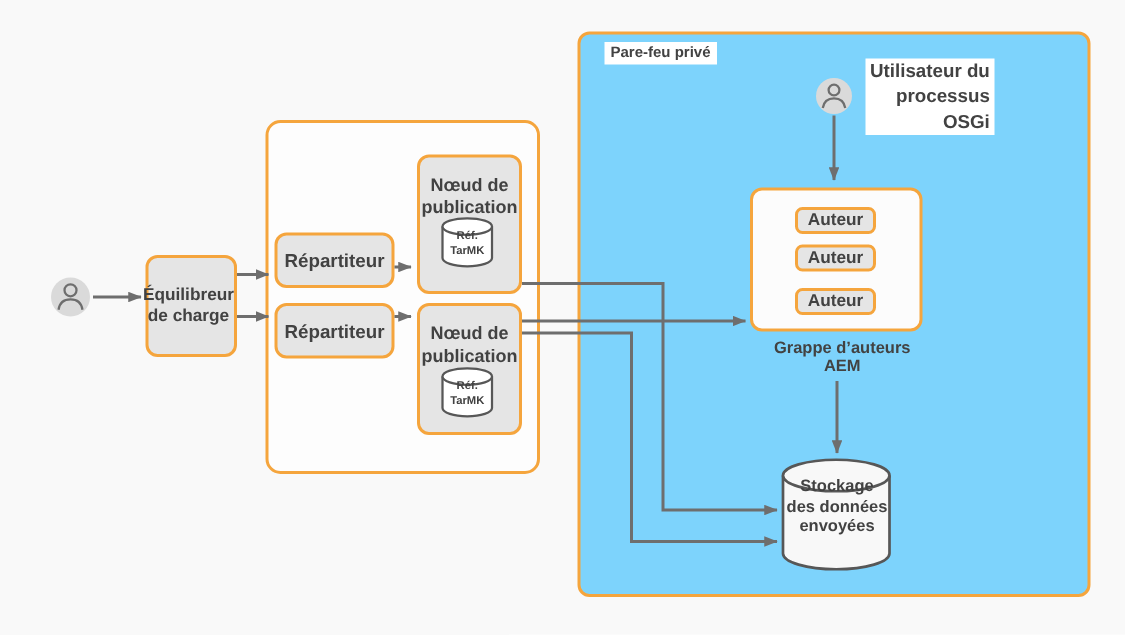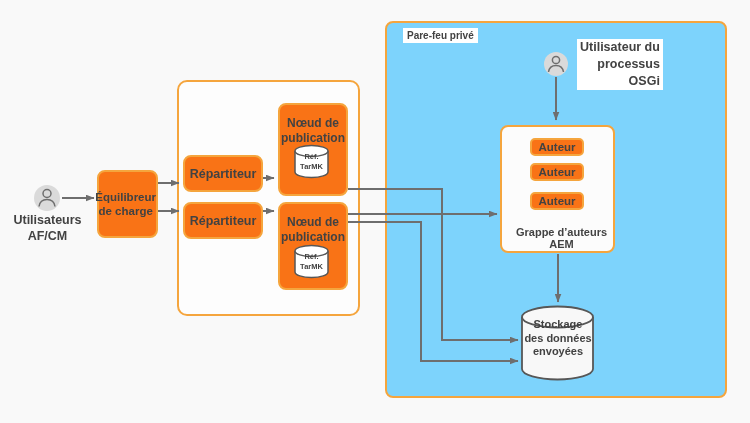--- a/index.html
+++ b/index.html
@@ -4,21 +4,21 @@
 <style>
   html,body { margin:0; padding:0; }
   .stage {
     position:relative; width:750px; height:423px;
     background:#f9f9f9; overflow:hidden;
     font-family:"Liberation Sans","DejaVu Sans",sans-serif;
     color:#424242;
   }
   .box {
     position:absolute; box-sizing:border-box;
-    border:2px solid #F5A53D; border-radius:8px; background:#f97316;
+    border:2px solid #F5A53D; border-radius:8px; background:#e5e5e5;
     display:flex; align-items:center; justify-content:center;
     text-align:center; font-weight:bold; white-space:pre-line;
   }
   .lbl {
     position:absolute; font-weight:bold; white-space:pre-line;
     text-align:center; color:#424242;
   }
   .svg-layer { position:absolute; left:0; top:0; pointer-events:none; }
 </style>
 </head>
@@ -46,35 +46,33 @@
 
   <div class="box" style="left:278px; top:103px; width:70px; height:93px; font-size:12px; line-height:14.5px; align-items:flex-start; padding-top:11px;">
     <span>Nœud de
 publication</span>
   </div>
   <div class="box" style="left:278px; top:202px; width:70px; height:88px; font-size:12px; line-height:14.5px; align-items:flex-start; padding-top:11px;">
     <span>Nœud de
 publication</span>
   </div>
 
-  <div class="box" style="left:500px; top:125px; width:115px; height:128px; background:#fcfcfc;">
+  <div class="box" style="left:500px; top:125px; width:115px; height:96px; background:#fcfcfc;">
     <div class="box" style="left:28px; top:11px; width:54px; height:18px; border-radius:5px; font-size:11.5px;">
       <span>Auteur</span>
     </div>
     <div class="box" style="left:28px; top:36px; width:54px; height:18px; border-radius:5px; font-size:11.5px;">
       <span>Auteur</span>
     </div>
     <div class="box" style="left:28px; top:65px; width:54px; height:18px; border-radius:5px; font-size:11.5px;">
       <span>Auteur</span>
     </div>
     <span class="lbl" style="left:4px; top:99px; width:100%; font-size:11px;">Grappe d’auteurs AEM</span>
   </div>
 
-  <span class="lbl" style="left:0; top:212px; width:95px; font-size:12.5px; line-height:16px;">Utilisateurs
-AF/CM</span>
 
   <span class="lbl" style="left:577px; top:39px; font-size:12.5px; line-height:17px; text-align:right; background:#ffffff; padding:0 3px;">Utilisateur du
 processus
 OSGi</span>
 
   <svg class="svg-layer" width="750" height="423" viewBox="0 0 750 423">
     <defs>
       <marker id="arr" markerUnits="userSpaceOnUse" markerWidth="9" markerHeight="7" refX="8.5" refY="3.5" orient="auto">
         <path d="M0,0 L9,3.5 L0,7 Z" fill="#6E6E6E"></path>
       </marker>

